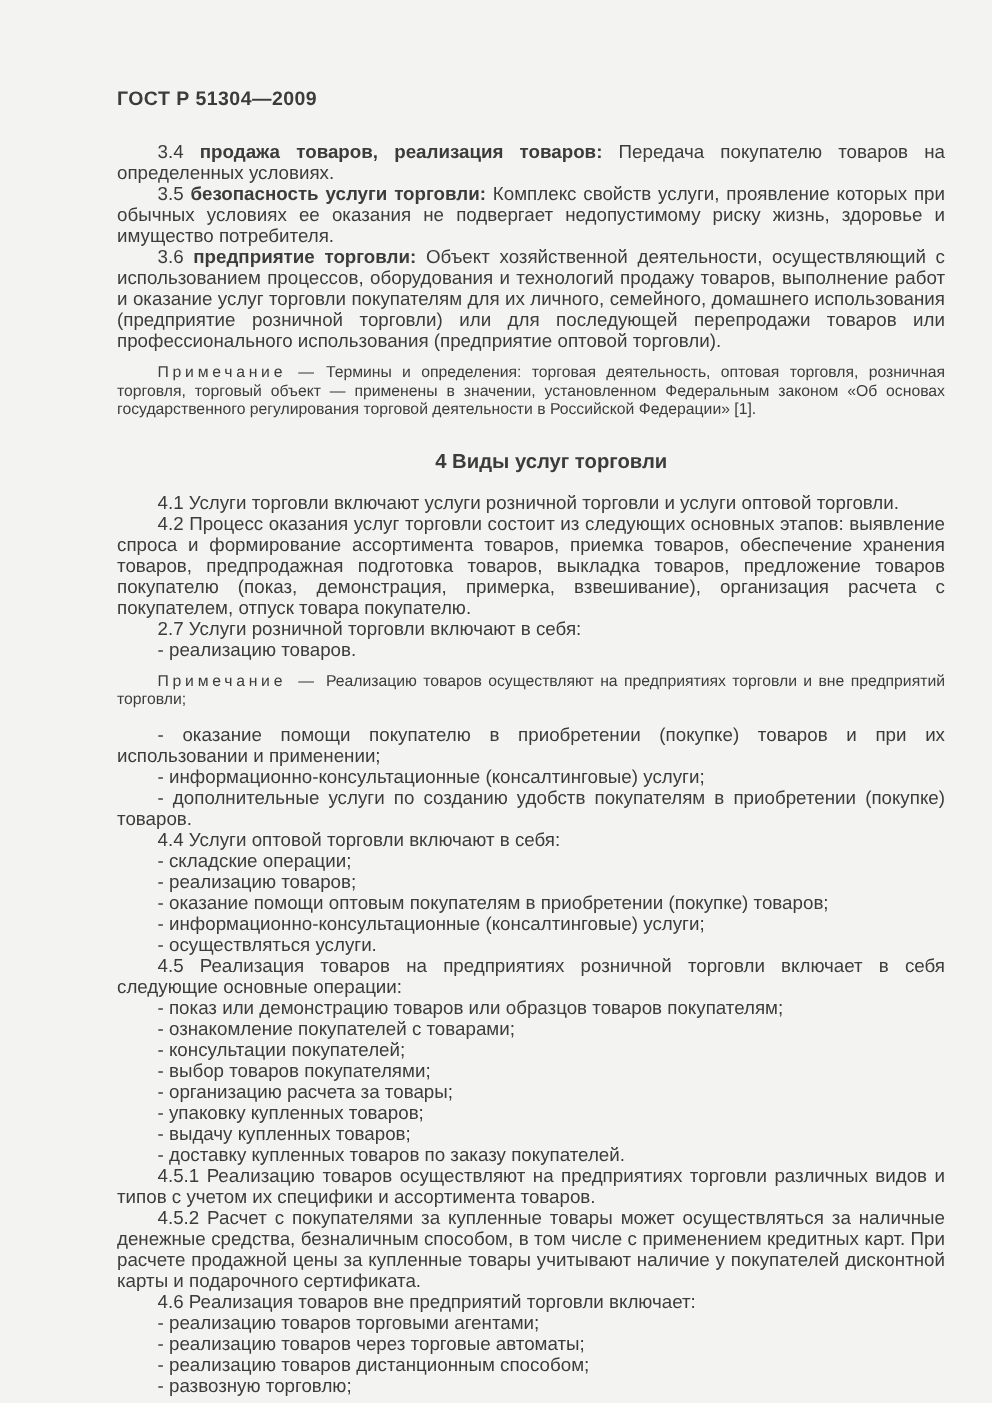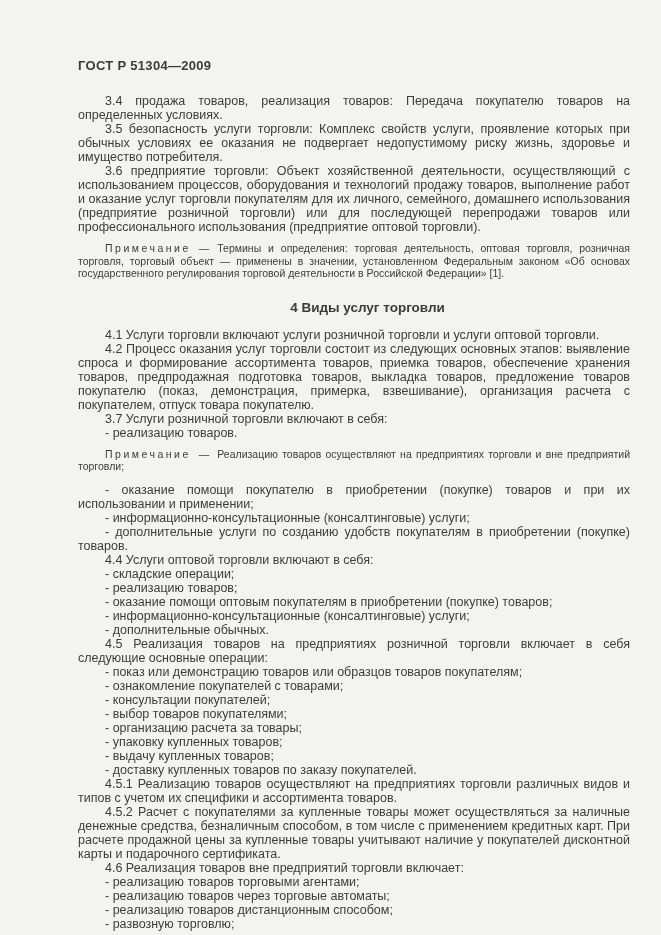--- a/index.html
+++ b/index.html
@@ -21,21 +21,21 @@
     margin:0 0 21px 0;
   }
   .para {
     font-size:12.5px;
     line-height:14px;
     text-indent:27px;
     text-align:justify;
     margin:0;
   }
   .num { font-weight:normal; }
-  .term { font-weight:normal; }
+  .term { font-weight:bold; }
   .note {
     font-size:10.5px;
     line-height:12.5px;
     text-indent:27px;
     text-align:justify;
     margin:8px 0 10px 0;
   }
   .note-label { letter-spacing:2.5px; }
   .note-dash { margin:0 8px; }
   .heading {
@@ -52,32 +52,32 @@
 <div class="page">
   <div class="doc-header">ГОСТ Р 51304—2009</div>
   <div class="doc-body">
       <div class="para"><span class="num">3.4 </span><span class="term">продажа товаров, реализация товаров: </span><span>Передача покупателю товаров на определенных условиях.</span></div>
       <div class="para"><span class="num">3.5 </span><span class="term">безопасность услуги торговли: </span><span>Комплекс свойств услуги, проявление которых при обычных условиях ее оказания не подвергает недопустимому риску жизнь, здоровье и имущество потребителя.</span></div>
       <div class="para"><span class="num">3.6 </span><span class="term">предприятие торговли: </span><span>Объект хозяйственной деятельности, осуществляющий с использованием процессов, оборудования и технологий продажу товаров, выполнение работ и оказание услуг торговли покупателям для их личного, семейного, домашнего использования (предприятие розничной торговли) или для последующей перепродажи товаров или профессионального использования (предприятие оптовой торговли).</span></div>
       <div class="note"><span class="note-label">Примечание</span><span class="note-dash">—</span><span>Термины и определения: торговая деятельность, оптовая торговля, розничная торговля, торговый объект — применены в значении, установленном Федеральным законом «Об основах государственного регулирования торговой деятельности в Российской Федерации» [1].</span></div>
       <div class="heading">4 Виды услуг торговли</div>
       <div class="para">4.1 Услуги торговли включают услуги розничной торговли и услуги оптовой торговли.</div>
       <div class="para">4.2 Процесс оказания услуг торговли состоит из следующих основных этапов: выявление спроса и формирование ассортимента товаров, приемка товаров, обеспечение хранения товаров, предпродажная подготовка товаров, выкладка товаров, предложение товаров покупателю (показ, демонстрация, примерка, взвешивание), организация расчета с покупателем, отпуск товара покупателю.</div>
-      <div class="para">3.7 Услуги розничной торговли включают в себя:</div>
+      <div class="para">2.7 Услуги розничной торговли включают в себя:</div>
       <div class="para">- реализацию товаров.</div>
       <div class="note"><span class="note-label">Примечание</span><span class="note-dash">—</span><span>Реализацию товаров осуществляют на предприятиях торговли и вне предприятий торговли;</span></div>
       <div class="para">- оказание помощи покупателю в приобретении (покупке) товаров и при их использовании и применении;</div>
       <div class="para">- информационно-консультационные (консалтинговые) услуги;</div>
       <div class="para">- дополнительные услуги по созданию удобств покупателям в приобретении (покупке) товаров.</div>
       <div class="para">4.4 Услуги оптовой торговли включают в себя:</div>
       <div class="para">- складские операции;</div>
       <div class="para">- реализацию товаров;</div>
       <div class="para">- оказание помощи оптовым покупателям в приобретении (покупке) товаров;</div>
       <div class="para">- информационно-консультационные (консалтинговые) услуги;</div>
-      <div class="para">- дополнительные обычных.</div>
+      <div class="para">- осуществляться услуги.</div>
       <div class="para">4.5 Реализация товаров на предприятиях розничной торговли включает в себя следующие основные операции:</div>
       <div class="para">- показ или демонстрацию товаров или образцов товаров покупателям;</div>
       <div class="para">- ознакомление покупателей с товарами;</div>
       <div class="para">- консультации покупателей;</div>
       <div class="para">- выбор товаров покупателями;</div>
       <div class="para">- организацию расчета за товары;</div>
       <div class="para">- упаковку купленных товаров;</div>
       <div class="para">- выдачу купленных товаров;</div>
       <div class="para">- доставку купленных товаров по заказу покупателей.</div>
       <div class="para">4.5.1 Реализацию товаров осуществляют на предприятиях торговли различных видов и типов с учетом их специфики и ассортимента товаров.</div>

